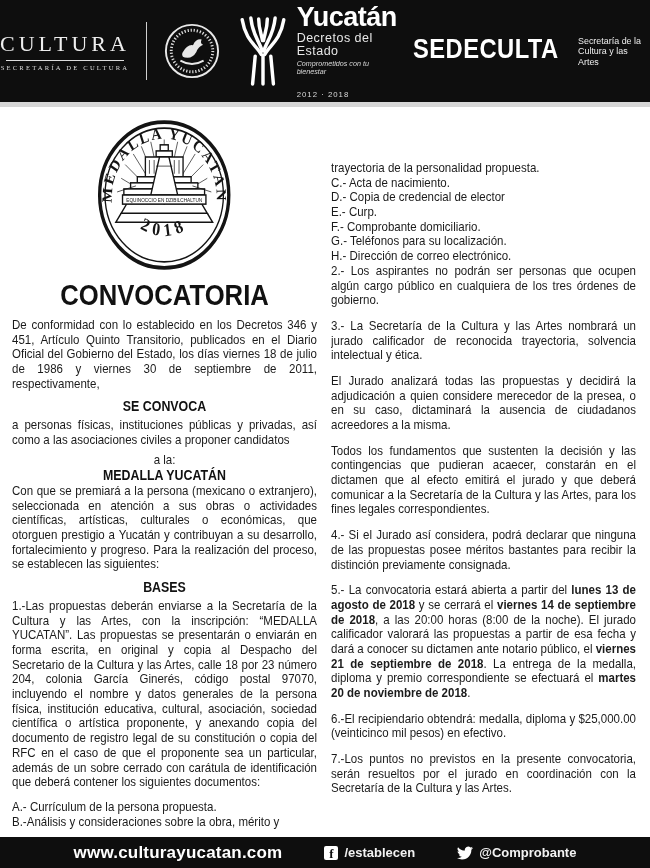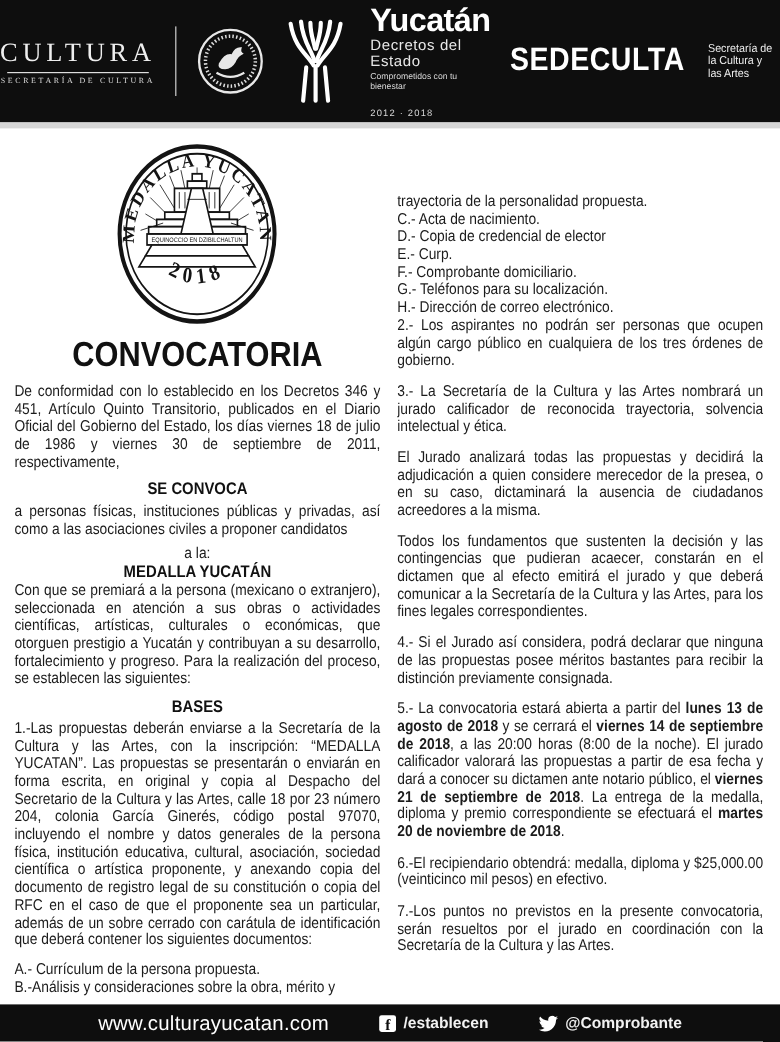--- a/index.html
+++ b/index.html
@@ -12,25 +12,25 @@
   .header{
     height:102px;background:#0e0e0e;color:#f4f4f4;flex:0 0 auto;
     display:flex;align-items:center;justify-content:center;gap:16px;
   }
   .cultura{ text-align:center; width:160px;}
   .cultura .word{font-family:"Liberation Serif", serif;font-size:22px;letter-spacing:4px;color:#eee;}
   .cultura .rule{height:1px;background:#ddd;margin:3px 6px 3px 6px;}
   .cultura .sub{font-family:"Liberation Serif", serif;font-size:6.6px;letter-spacing:2.2px;color:#ddd;}
   .vdiv{width:1px;height:58px;background:#cfcfcf;}
   .coat svg{display:block;}
-  .yuc{display:flex;align-items:center;gap:20px;}
+  .yuc{display:flex;align-items:center;gap:8px;}
   .yuc-text{display:flex;flex-direction:column;line-height:1.05;}
   .yuc-text .word{font-size:27px;font-weight:700;color:#fff;letter-spacing:-0.5px;}
   .yuc-text .gob{font-size:12.5px;color:#e8e8e8;margin-top:1px;letter-spacing:0.5px;}
-  .yuc-text .tag{font-size:7.2px;color:#d9d9d9;margin-top:2px;}
+  .yuc-text .tag{font-size:7.2px;color:#d9d9d9;margin-top:2px;font-style:italic;}
   .yuc-text .yrs{font-size:7.8px;color:#d9d9d9;margin-top:16px;letter-spacing:1px;}
   .sede{display:flex;line-height:1.05;}
   .sede .word{font-size:27px;font-weight:700;color:#fff;transform:scaleX(0.88);transform-origin:0 50%;letter-spacing:0.5px;}
   .sede .sub{font-size:9.6px;color:#eee;transform:scaleX(0.93);transform-origin:0 50%;margin-top:1px;}
   .sepline{height:5px;background:#d6d6d6;flex:0 0 auto;}
   
   .main{
     flex:1 1 auto;overflow:hidden;display:flex;gap:14px;
     padding:12px 12px 0 12px;
   }
@@ -45,21 +45,21 @@
     margin:0 0 6px 0;color:#111;
   }
   .h-small{font-size:14px;font-weight:700;text-align:center;margin:2px 0 4px 0;color:#111;}
   .a-la{font-size:13px;text-align:center;margin:3px 0 0 0;}
   .gap{margin-bottom:11px;}
   
   .footer{
     height:31px;background:#0e0e0e;color:#fff;flex:0 0 auto;
     display:flex;align-items:center;justify-content:center;gap:42px;
   }
-  .website{font-size:17px;font-weight:400;color:#fff;letter-spacing:0.2px;}
+  .website{font-size:17px;font-weight:700;color:#fff;letter-spacing:0.2px;}
   .social{display:flex;align-items:center;gap:6px;font-size:13px;font-weight:700;color:#f2f2f2;}
   .fb-badge{
     width:14px;height:14px;background:#fff;color:#0e0e0e;border-radius:2px;
     display:inline-flex;align-items:flex-end;justify-content:center;
     font-family:"Liberation Serif", serif;font-weight:700;font-size:13px;line-height:13px;overflow:hidden;
   }
   svg{display:block;}
 </style>
 </head>
 <body>

